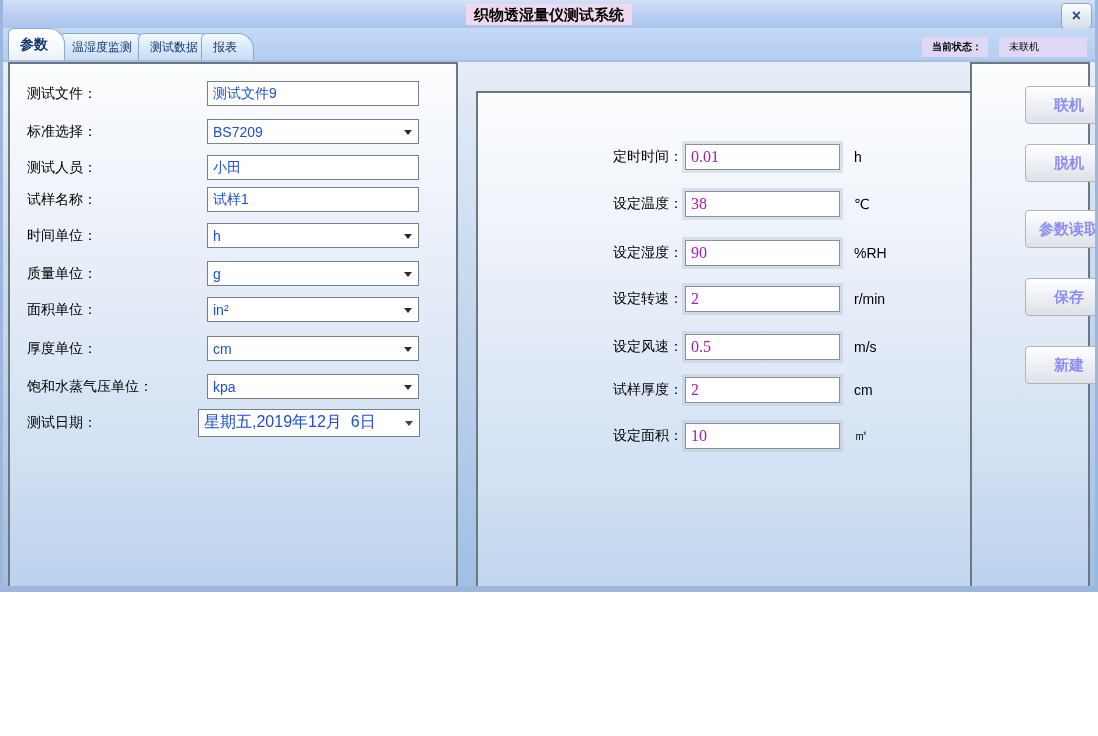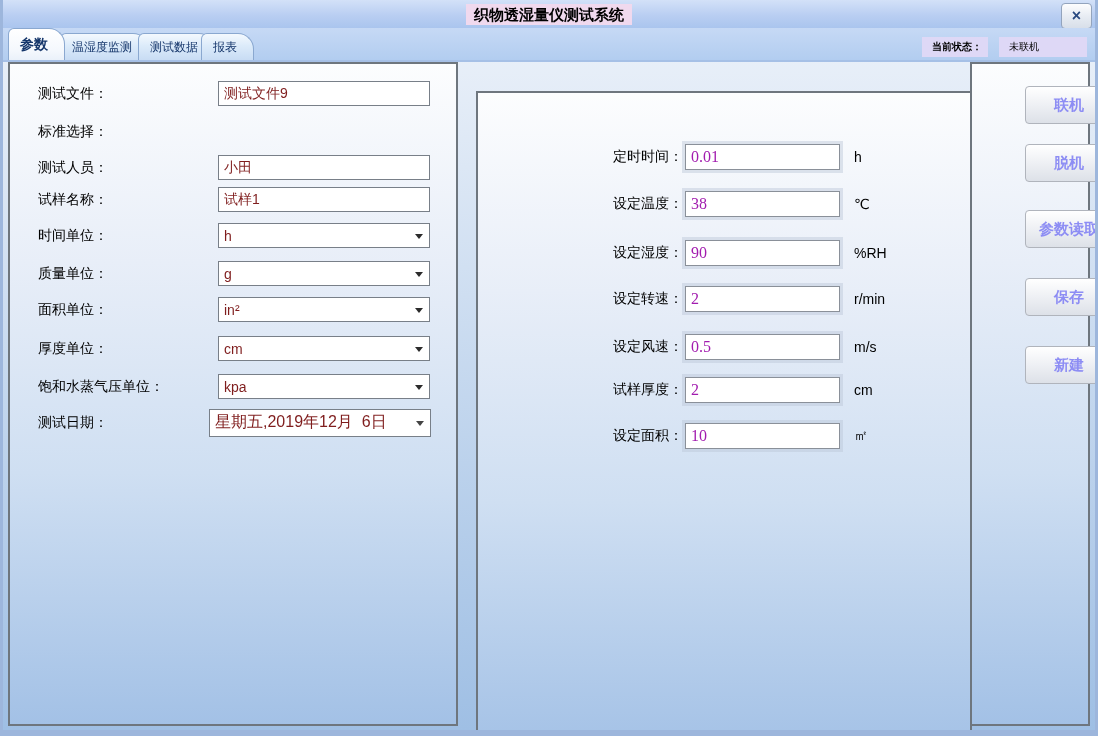--- a/index.html
+++ b/index.html
@@ -1,18 +1,18 @@
 <!DOCTYPE html>
 <html><head>
 <meta charset="utf-8">
 <style>
   * { margin:0; padding:0; box-sizing:border-box; }
   html,body { width:1098px; height:736px; font-family:"Liberation Sans","DejaVu Sans",sans-serif; }
   .window{
-    position:relative; width:1098px; height:736px; overflow:hidden;
+    position:relative; width:1098px; height:592px; overflow:hidden;
     background:linear-gradient(180deg,#eef3fa 0%,#9fbfe4 100%);
     border-left:3px solid #9db6dc; border-right:3px solid #9db6dc; border-bottom:6px solid #9db6dc;
   }
   
   .titlebar{
     position:absolute; left:-3px; top:0; width:1098px; height:28px;
     background:linear-gradient(180deg,#d3e1f8 0%,#b9cef2 55%,#aac5ee 100%);
     display:flex; align-items:center; justify-content:center;
   }
   .title{
@@ -54,26 +54,26 @@
   
   .panel{
     position:absolute; top:62px; height:664px;
     border:2px solid #6e767e;
     background:linear-gradient(180deg,#fcfdfe 0%,#e8eef8 30%,#cfdff2 62%,#a3c1e6 100%);
   }
   .panel.left{ left:5px;  width:450px; }
   .panel.mid{  left:473px; width:496px;margin-top:29px; }
   .panel.right{left:967px; width:120px; }
   
-  .lrow{ position:absolute; left:11px; width:100%; height:25px; display:flex; align-items:center; }
+  .lrow{ position:absolute; left:0; width:100%; height:25px; display:flex; align-items:center; }
   .flabel{ position:absolute; left:17px; font-size:14px; color:#000; white-space:nowrap; }
   .ctrl{
     position:absolute; left:197px; width:212px; height:25px;
     background:#fff; border:1px solid #787f88;
-    display:flex; align-items:center; padding:0 5px; font-size:14px; color:#7f1d1d;
+    display:flex; align-items:center; padding:0 5px; font-size:14px; color:#1d4ed8;
   }
   .ctrl .val{ white-space:pre; overflow:hidden; }
   .chev{
     position:absolute; right:6px; top:50%; margin-top:-2px;
     width:0; height:0; border-left:4px solid transparent; border-right:4px solid transparent;
     border-top:5px solid #2b2b2b;
   }
   .datectrl{ left:188px; width:222px; height:28px; font-size:16px; }
   .datectrl .chev{ border-top-color:#444; }
   
@@ -121,20 +121,24 @@
 
     <div class="lrow" style="top:17px">
       <span class="flabel">测试文件：</span>
       <div class="ctrl">
           <span class="val">测试文件9</span>
         </div>
     </div>
 
     <div class="lrow" style="top:55px">
       <span class="flabel">标准选择：</span>
+      <div class="ctrl">
+          <span class="val">BS7209</span>
+          <span class="chev"></span>
+        </div>
     </div>
 
     <div class="lrow" style="top:91px">
       <span class="flabel">测试人员：</span>
       <div class="ctrl">
           <span class="val">小田</span>
         </div>
     </div>
 
     <div class="lrow" style="top:123px">

